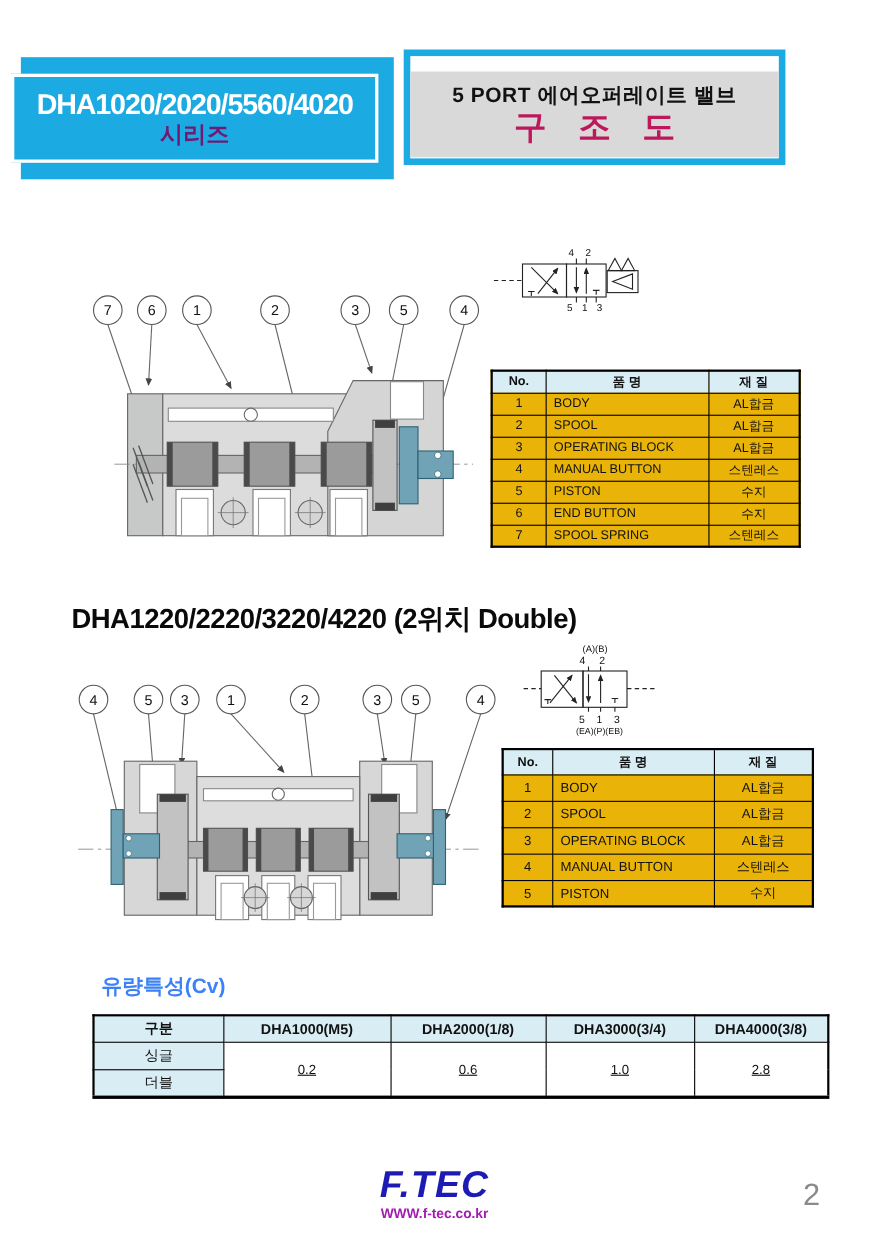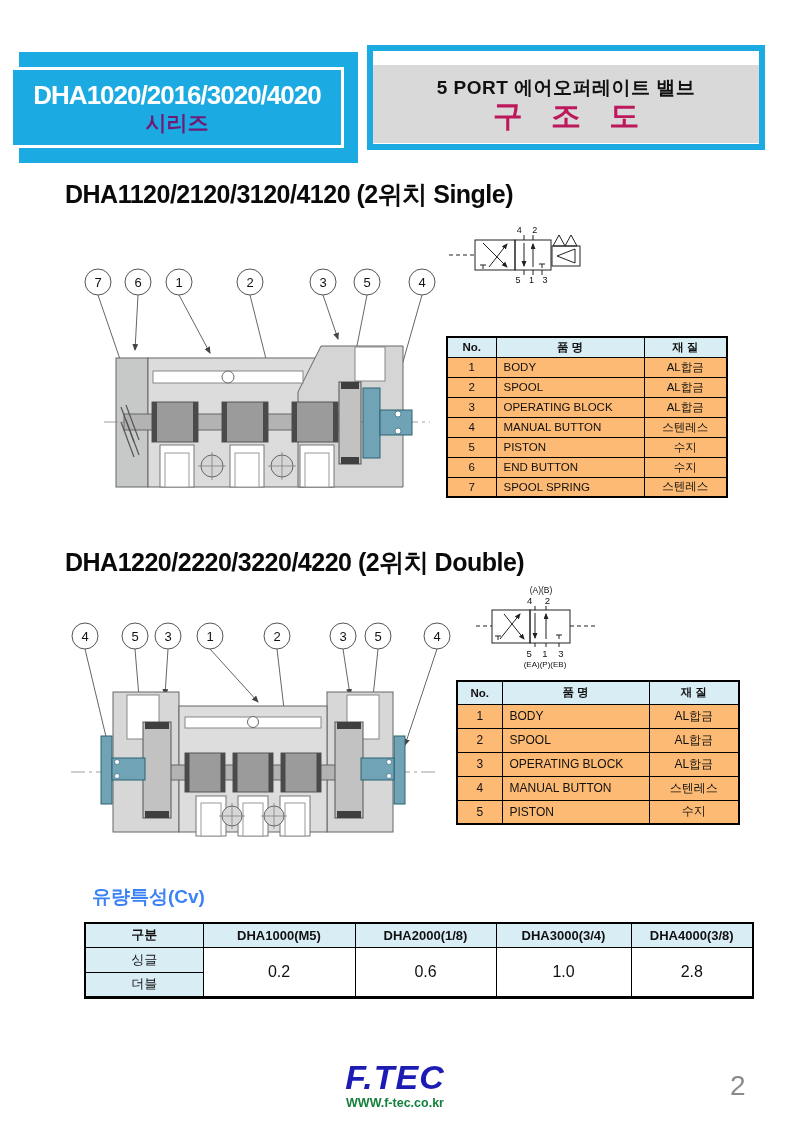--- a/index.html
+++ b/index.html
@@ -8,89 +8,88 @@
   .page { position:relative; width:800px; height:1133px; background:#ffffff; overflow:hidden; }
 
   
   .series-wrap { position:absolute; left:10px; top:52px; width:348px; height:111px; }
   .series-back { position:absolute; left:9px; top:0; width:339px; height:111px; background:#1caae2; }
   .series-front { position:absolute; left:0; top:15px; width:334px; height:81px; background:#1caae2;
                   border:3px solid #ffffff; display:flex; flex-direction:column; align-items:center; justify-content:center; }
   .series-front .l1 { color:#fff; font-weight:bold; font-size:26px; line-height:30px; letter-spacing:-1px; }
   .series-front .l2 { color:#701a75; font-weight:bold; font-size:21px; line-height:25px; }
 
-  .titlebox { position:absolute; left:367px; top:45px; width:398px; height:105px; background:#ffffff; border:6px solid #1caae2; }
+  .titlebox { position:absolute; left:367px; top:45px; width:347px; height:105px; background:#ffffff; border:6px solid #1caae2; }
   .titlebox .band { position:absolute; left:0; right:0; top:14px; height:78px; background:#d9d9d9; 
                     display:flex; flex-direction:column; align-items:center; justify-content:center; }
   .titlebox .t1 { color:#111; font-weight:bold; font-size:19px; line-height:23px; letter-spacing:0.5px; }
   .titlebox .t2 { color:#be185d; font-weight:bold; font-size:30px; line-height:34px; letter-spacing:10px; text-indent:10px; }
 
   .sec-heading { position:absolute; font-weight:bold; font-size:25px; color:#0a0a0a; letter-spacing:-0.5px; white-space:nowrap; }
   #heading-single { left:65px; top:178px; }
   #heading-double { left:65px; top:546px; }
 
   
   table { border-collapse:collapse; }
-  .parts-table { position:absolute; background:#fdba74; }
+  .parts-table { position:absolute; background:#eab308; }
   #parts-table-single { left:446px; top:336px; }
   #parts-table-double { left:456px; top:680px; }
   .parts-table table { border:2px solid #000; }
   .parts-table th, .parts-table td { border:1.5px solid #000; font-size:11.5px; color:#111; }
   .parts-table th { background:#d9edf5; font-weight:bold; text-align:center; }
   .parts-table td.no { text-align:center; }
   .parts-table td.nm { text-align:left; padding-left:7px; }
   .parts-table td.mt { text-align:center; }
   #parts-table-single th { height:20px; } #parts-table-single td { height:20px; }
   #parts-table-double th { height:23px; } #parts-table-double td { height:24px; font-size:12px; }
 
   
   .flow-title { position:absolute; left:92px; top:884px; font-size:19px; font-weight:bold; color:#3b82f6; }
   .flow-table { position:absolute; left:84px; top:922px; }
   .flow-table table { border:2px solid #000; border-bottom-width:3px; }
   .flow-table th, .flow-table td { border:1px solid #000; font-size:13px; color:#111; text-align:center; }
   .flow-table th { background:#d9edf5; font-weight:bold; height:24px; }
   .flow-table td.lbl { background:#d9edf5; height:25px; }
-  .flow-table td.val { background:#fff; font-size:16px; }
+  .flow-table td.val { background:#fff; font-size:12px;text-decoration:underline; }
 
   
   .diagram { position:absolute; }
   #diagram-single { left:58px; top:262px; }
   #diagram-double { left:53px; top:618px; }
   #symbol-single { position:absolute; left:445px; top:224px; }
   #symbol-double { position:absolute; left:474px; top:583px; }
 
   
   .footer-logo { position:absolute; left:320px; top:1060px; width:150px; text-align:center; }
   .footer-logo .logo { font-size:34px; font-weight:bold; font-style:italic; color:#1c1cb4; letter-spacing:1px; line-height:34px; }
-  .footer-logo .url { font-size:12.5px; font-weight:bold; color:#15803d; margin-top:2px; }
+  .footer-logo .url { font-size:12.5px; font-weight:bold; color:#a21caf; margin-top:2px; }
   .page-num { position:absolute; left:730px; top:1070px; font-size:28px; color:#8a8a8a; }
 
   svg text { font-family:"Liberation Sans", sans-serif; }
 </style>
 </head>
 <body>
 
 <div class="page">
 
   <div class="series-wrap">
     <div class="series-back"></div>
     <div class="series-front">
-      <div class="l1">DHA1020/2016/3020/4020</div>
+      <div class="l1">DHA1020/2020/5560/4020</div>
       <div class="l2">시리즈</div>
     </div>
   </div>
 
   <div class="titlebox">
     <div class="band">
       <div class="t1">5 PORT 에어오퍼레이트 밸브</div>
       <div class="t2">구 조 도</div>
     </div>
   </div>
 
-  <div class="sec-heading" id="heading-single">DHA1120/2120/3120/4120 (2위치 Single)</div>
 
   <svg class="diagram" id="diagram-single" width="385" height="250" viewBox="0 0 385 250">
     <defs>
       <marker id="la" markerWidth="8" markerHeight="8" refX="6" refY="3" orient="auto">
         <path d="M0,0 L7,3 L0,6 Z" fill="#444"></path>
       </marker>
     </defs>
 
     <g stroke="#666" stroke-width="1" fill="none">
       <line x1="40" y1="33" x2="77" y2="141" marker-end="url(#la)"></line>

